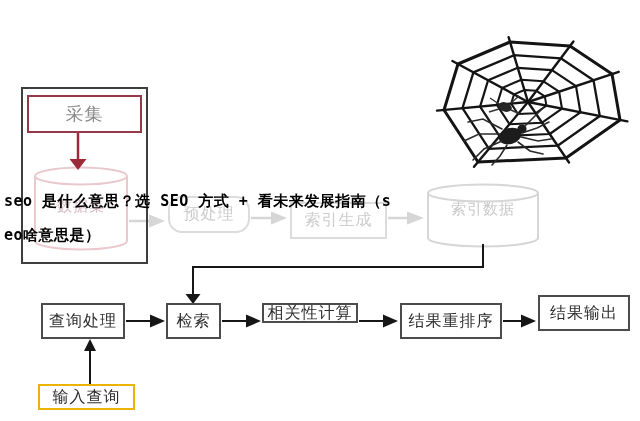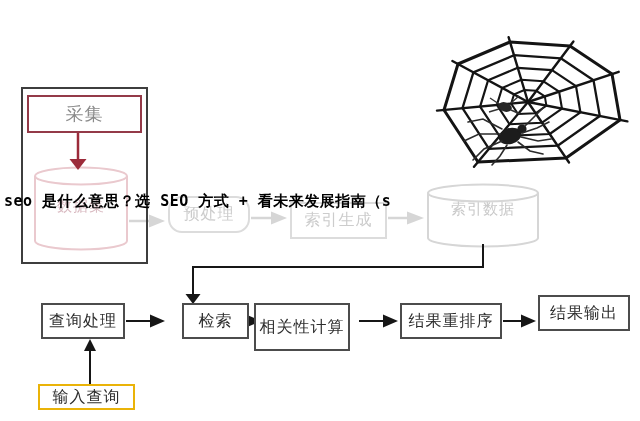--- a/index.html
+++ b/index.html
@@ -156,34 +156,35 @@
     <span>索引生成</span>
   </div>
 
   <div class="abs cyl-label gray" style="left:428px;top:199px;width:110px;height:20px;">
     <span>索引数据</span>
   </div>
 
   <div class="abs node flow-box" style="left:41px;top:303px;width:84px;height:36px;">
     <span>查询处理</span>
   </div>
-  <div class="abs node flow-box" style="left:182px;top:303px;width:67px;height:36px;">
+  <div class="abs node flow-box" style="left:166px;top:303px;width:55px;height:36px;">
     <span>检索</span>
   </div>
-  <div class="abs node flow-box" style="left:254px;top:303px;width:96px;height:48px;">
+  <div class="abs node flow-box" style="left:262px;top:303px;width:96px;height:20px;">
     <span>相关性计算</span>
   </div>
   <div class="abs node flow-box" style="left:400px;top:303px;width:102px;height:36px;">
     <span>结果重排序</span>
   </div>
   <div class="abs node flow-box" style="left:538px;top:295px;width:92px;height:36px;">
     <span>结果输出</span>
   </div>
 
   <div class="abs node input-box" style="left:38px;top:384px;width:97px;height:26px;">
     <span>输入查询</span>
   </div>
 
   <div class="headline">
     <div>seo 是什么意思？选 SEO 方式 + 看未来发展指南（s</div>
+    <div>eo啥意思是）</div>
   </div>
 
 </div>
 
 </body></html>

